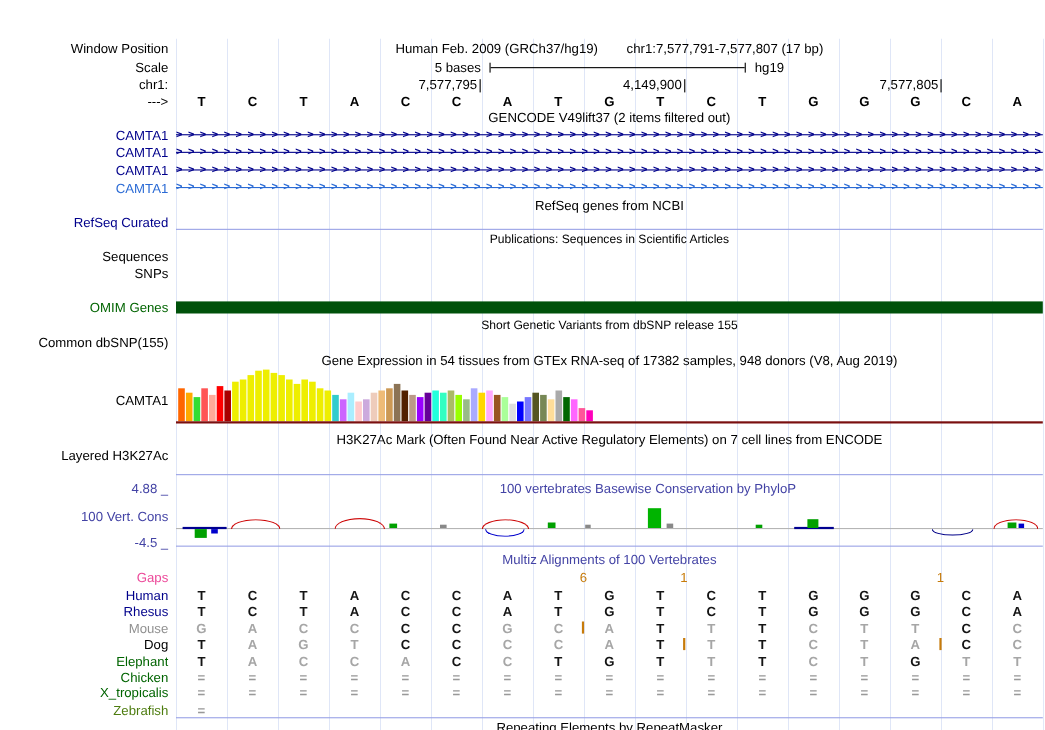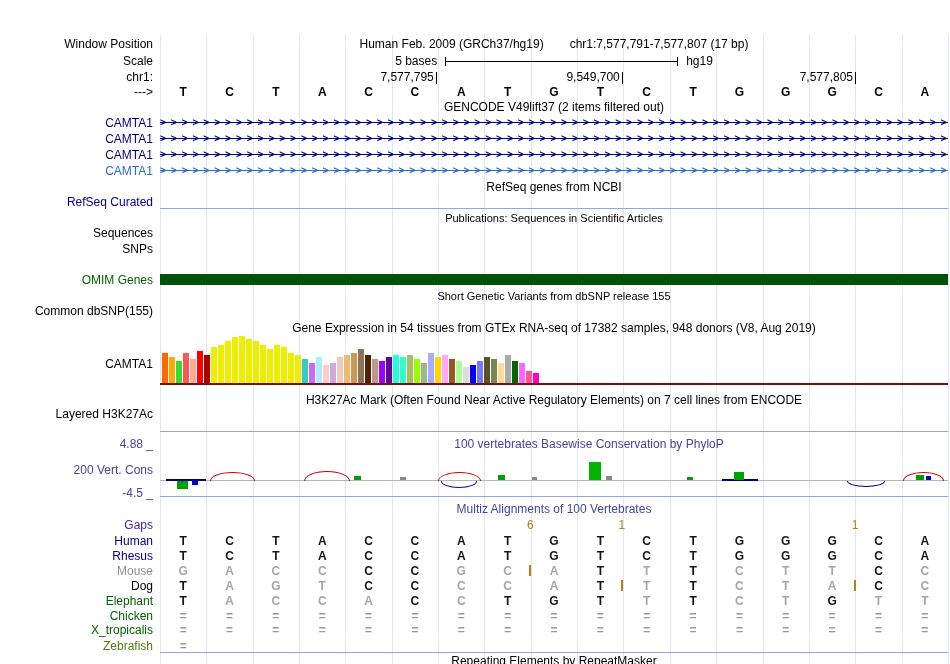--- a/index.html
+++ b/index.html
@@ -59,21 +59,21 @@
       <span class="scalebar"></span>
       <span>hg19</span>
     </div>
   </div>
 
   <div class="row" style="top:35px;height:15px">
     <div class="label">chr1:</div>
     <div class="track" id="coord-ticks" style="position:absolute;height:15px">
         <span class="coord-text" style="left: calc(35% - 2px);">7,577,795</span>
         <div class="coord-tick" style="left: 35%;"></div>
-        <span class="coord-text" style="left: calc(58.6% - 2px);">9,549,700</span>
+        <span class="coord-text" style="left: calc(58.6% - 2px);">4,149,900</span>
         <div class="coord-tick" style="left: 58.6%;"></div>
         <span class="coord-text" style="left: calc(88.2% - 2px);">7,577,805</span>
         <div class="coord-tick" style="left: 88.2%;"></div>
       </div>
   </div>
 
   <div class="row" style="top:50px;height:15px;line-height:15px">
     <div class="label">---&gt;</div>
     <div class="track seq-grid" id="seq-grid">
         <span>T</span>
@@ -237,21 +237,21 @@
     <div class="label">Layered H3K27Ac</div>
     <div class="track"></div>
   </div>
 
   <div class="hline" style="top:396px"></div>
   <div class="row" style="top:402px">
     <div class="label" style="color: rgb(67, 67, 165);">4.88 _</div>
     <div class="track title" style="color: rgb(67, 67, 165); padding-left: 35px;">100 vertebrates Basewise Conservation by PhyloP</div>
   </div>
   <div class="row" style="top:428px">
-    <div class="label" style="color: rgb(67, 67, 165);">200 Vert. Cons</div>
+    <div class="label" style="color: rgb(67, 67, 165);">100 Vert. Cons</div>
   </div>
   <div class="row" style="top:451px">
     <div class="label" style="color: rgb(67, 67, 165);">-4.5 _</div>
   </div>
   <div class="phylo">
     <div class="pbase"></div>
     <div id="phylop-marks">
         <div style="position: absolute; left: 0.8%; width: 5%; top: 49px; height: 2px; background: rgb(0, 0, 144);"></div>
         <div style="position: absolute; left: 2.2%; width: 1.4%; top: 51px; height: 8px; background: rgb(0, 160, 0);"></div>
         <div style="position: absolute; left: 4%; width: 0.8%; top: 51px; height: 4px; background: rgb(0, 0, 204);"></div>
@@ -273,21 +273,21 @@
         <div style="position: absolute; left: 96%; width: 0.9%; top: 45px; height: 5px; background: rgb(0, 160, 0);"></div>
         <div style="position: absolute; left: 97.2%; width: 0.7%; top: 46px; height: 4px; background: rgb(0, 0, 204);"></div>
       </div>
   </div>
   <div class="hline" style="top:461px"></div>
 
   <div class="row" style="top:468px;height:13px;line-height:13px">
     <div class="track title" style="color: rgb(67, 67, 165);">Multiz Alignments of 100 Vertebrates</div>
   </div>
   <div class="row" style="top:483px">
-    <div class="label" style="color: #4c1d95;">Gaps</div>
+    <div class="label" style="color: #ec4899;">Gaps</div>
     <div class="track" id="gaps-track" style="position:absolute;height:14px">
         <span class="gapnum" style="left: 47%; color: rgb(199, 123, 10);">6</span>
         <span class="gapnum" style="left: 58.6%; color: rgb(199, 123, 10);">1</span>
         <span class="gapnum" style="left: 88.2%; color: rgb(199, 123, 10);">1</span>
       </div>
   </div>
   <div id="multiz-rows">
       <div class="row" style="top: 499px;">
         <div class="label" style="color: rgb(0, 0, 139);">Human</div>
         <div class="track sp-grid">

